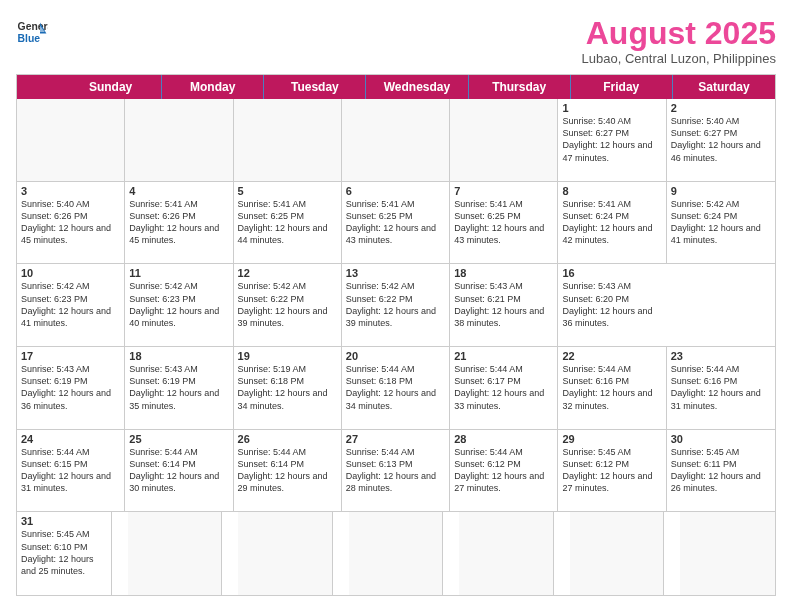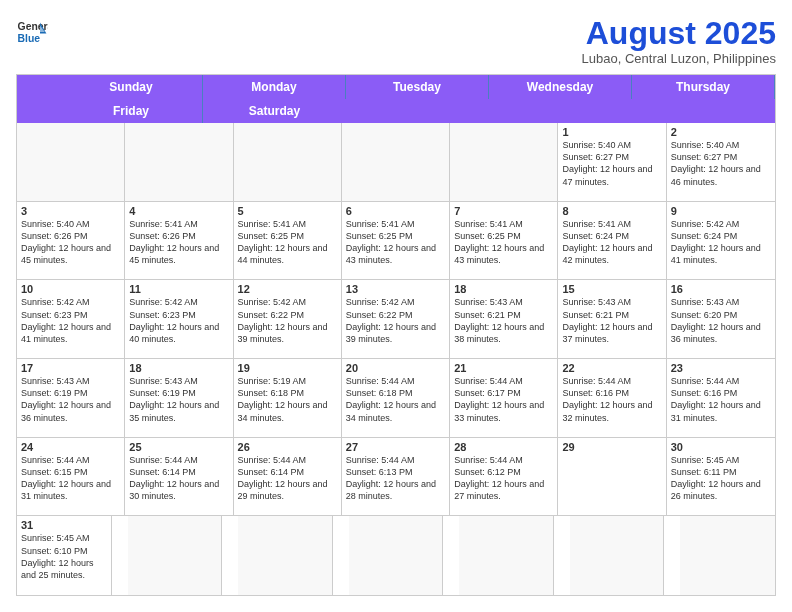--- a/index.html
+++ b/index.html
@@ -31,38 +31,38 @@
     .logo-icon {
       width: 32px;
       height: 32px;
     }
     .title-block {
       text-align: right;
     }
     .month-year {
       font-size: 32px;
       font-weight: bold;
-      color: #1d4ed8;
+      color: #ec4899;
       line-height: 1.1;
     }
     .location {
       font-size: 13px;
       color: #555;
       margin-left: 12px;
     }
     .calendar {
       flex: 1;
       display: flex;
       flex-direction: column;
       border: 1px solid #ccc;
     }
     .cal-header {
       display: grid;
-      grid-template-columns: repeat(5, 1fr);
-      background: #8b5cf6;
+      grid-template-columns: repeat(7, 1fr);
+      background: #be185d;
       padding-left: 43px;
     }
     .cal-header-cell {
       color: #fff;
       font-size: 12px;
       font-weight: bold;
       text-align: center;
       padding: 5px 2px;
       border-right: 1px solid #4a7fc0;
     }
@@ -234,27 +234,20 @@
 and 39 minutes.</div>
           </div>
           <div class="cal-cell">
             <span class="day-num">18</span>
             <div class="day-info">Sunrise: 5:43 AM
 Sunset: 6:21 PM
 Daylight: 12 hours
 and 38 minutes.</div>
           </div>
           <div class="cal-cell">
-            <span class="day-num">15</span>
-            <div class="day-info">Sunrise: 5:43 AM
-Sunset: 6:21 PM
-Daylight: 12 hours
-and 37 minutes.</div>
-          </div>
-          <div class="cal-cell">
             <span class="day-num">16</span>
             <div class="day-info">Sunrise: 5:43 AM
 Sunset: 6:20 PM
 Daylight: 12 hours
 and 36 minutes.</div>
           </div>
         </div>
         <div class="cal-row">
           <div class="cal-cell">
             <span class="day-num">17</span>
@@ -337,20 +330,24 @@
           </div>
           <div class="cal-cell">
             <span class="day-num">28</span>
             <div class="day-info">Sunrise: 5:44 AM
 Sunset: 6:12 PM
 Daylight: 12 hours
 and 27 minutes.</div>
           </div>
           <div class="cal-cell">
             <span class="day-num">29</span>
+            <div class="day-info">Sunrise: 5:45 AM
+Sunset: 6:12 PM
+Daylight: 12 hours
+and 27 minutes.</div>
           </div>
           <div class="cal-cell">
             <span class="day-num">30</span>
             <div class="day-info">Sunrise: 5:45 AM
 Sunset: 6:11 PM
 Daylight: 12 hours
 and 26 minutes.</div>
           </div>
         </div>
         <div class="cal-row">

